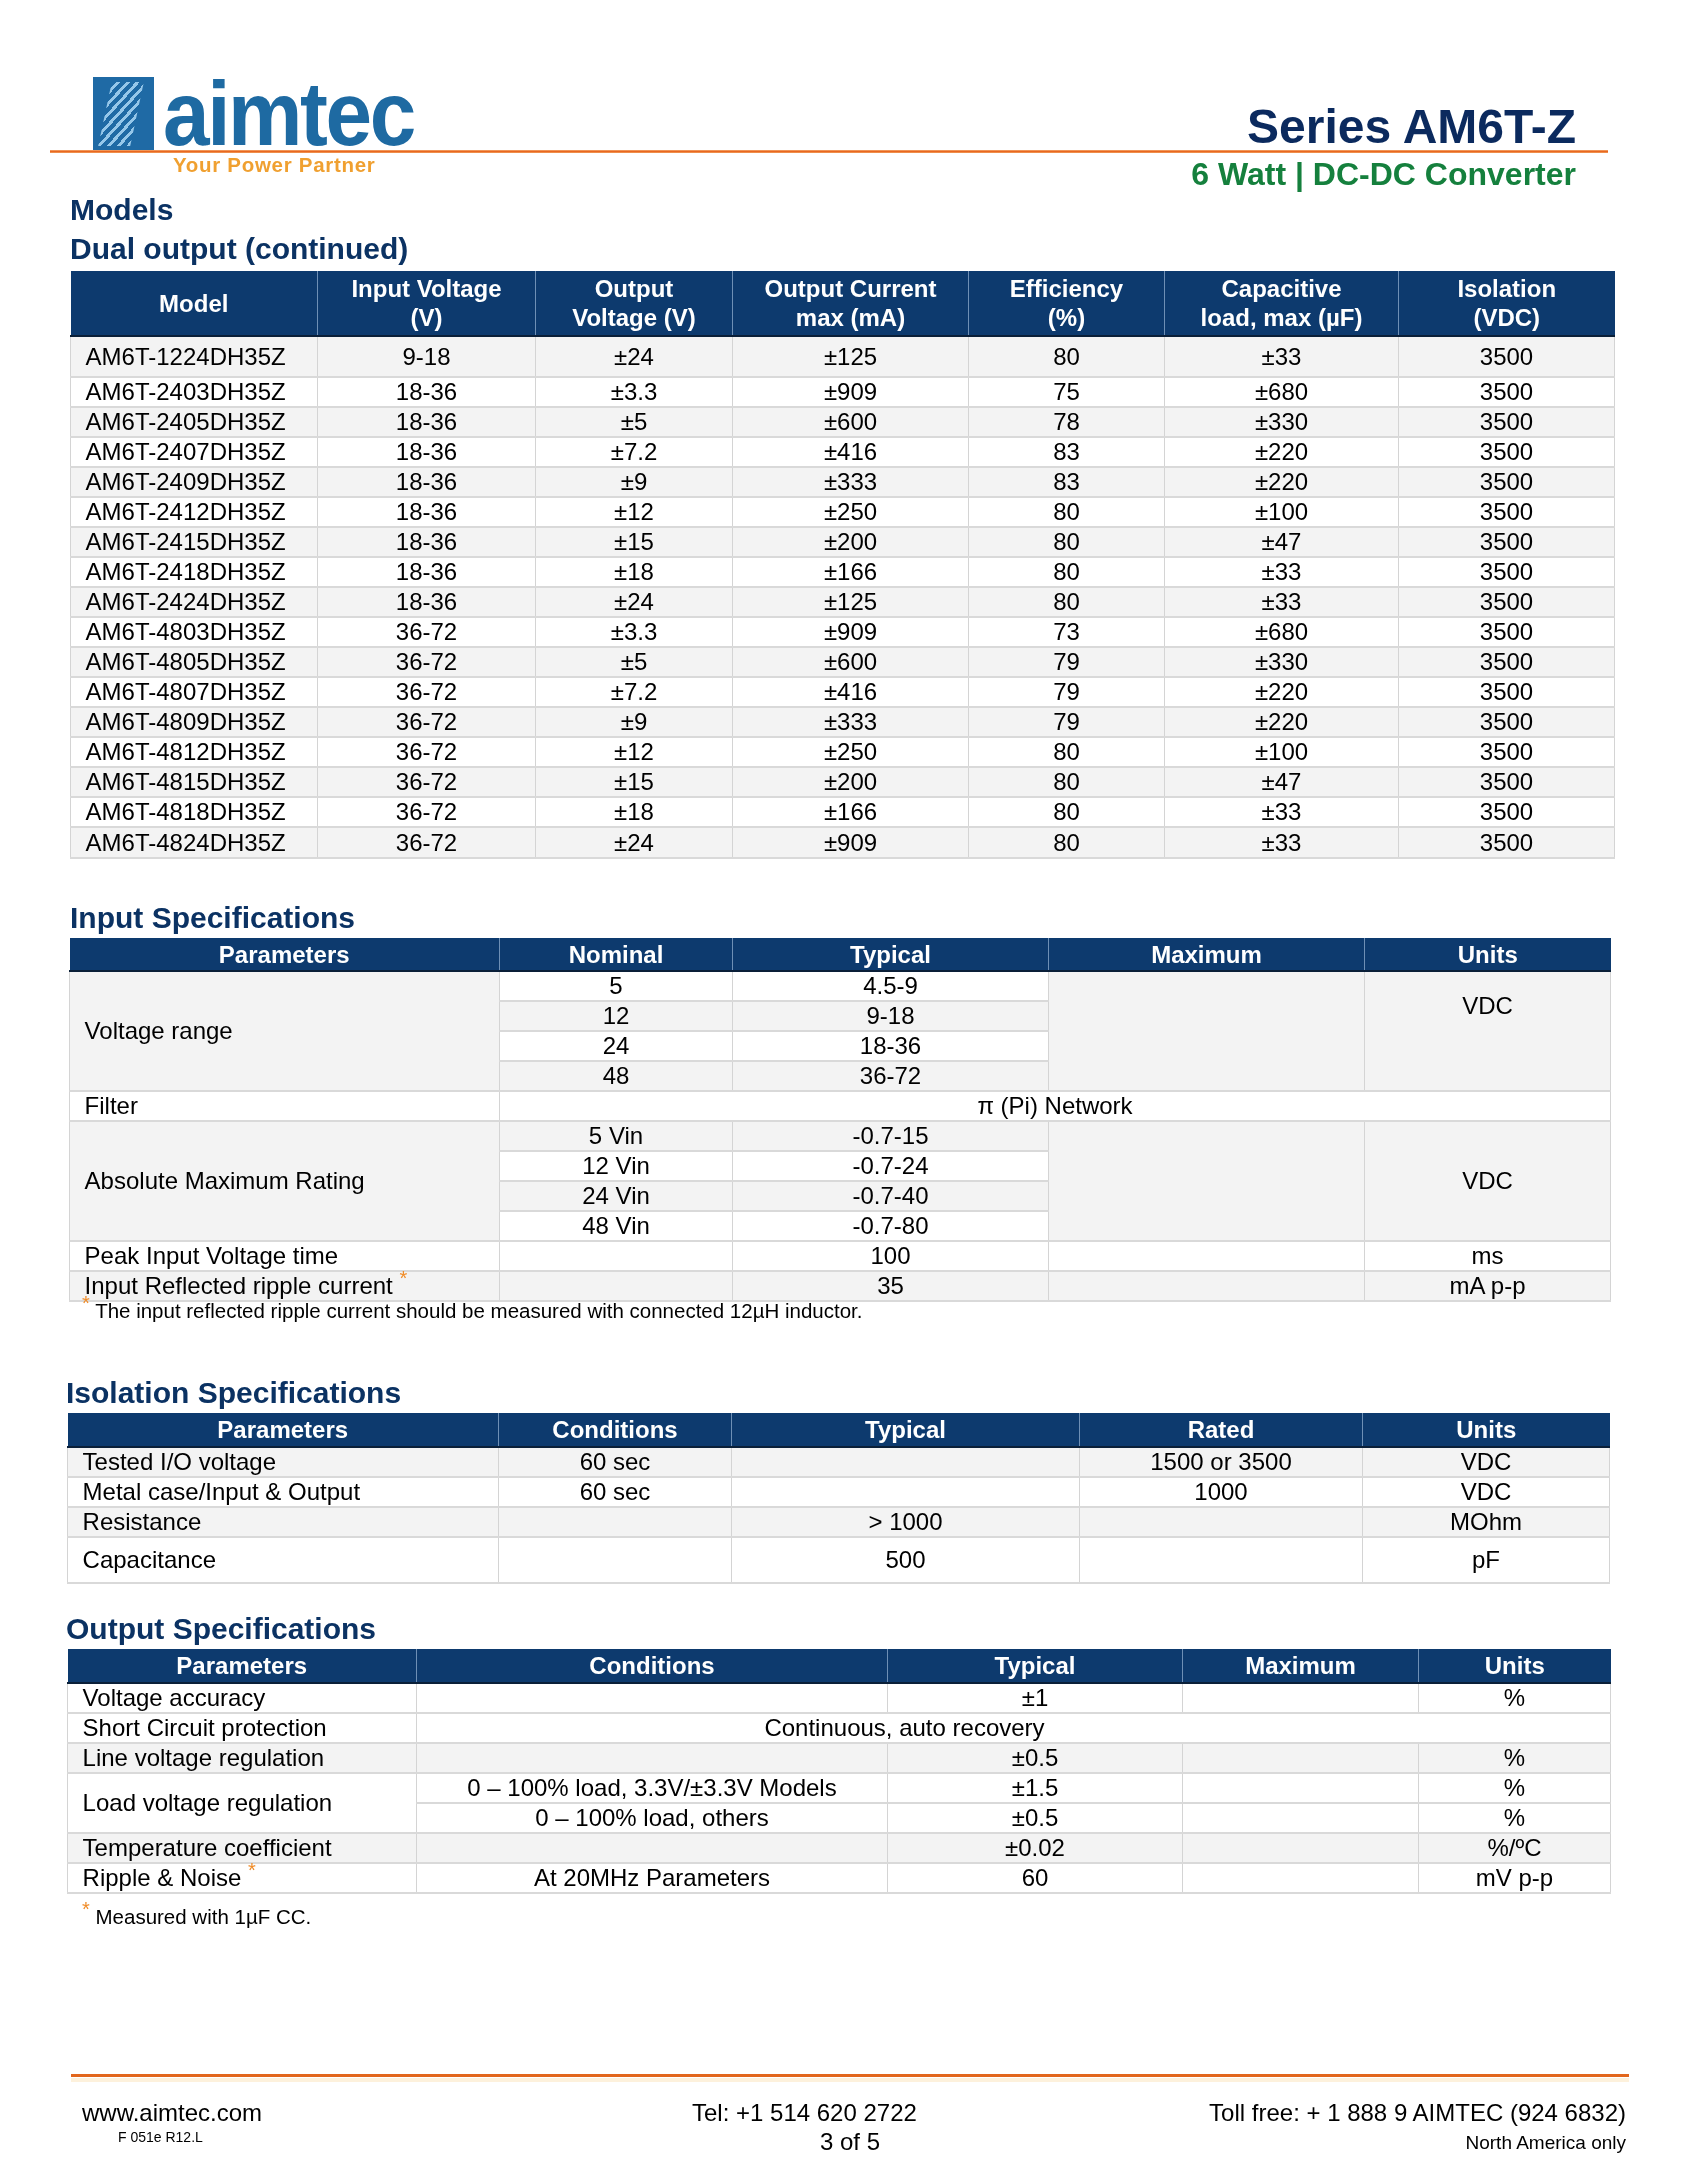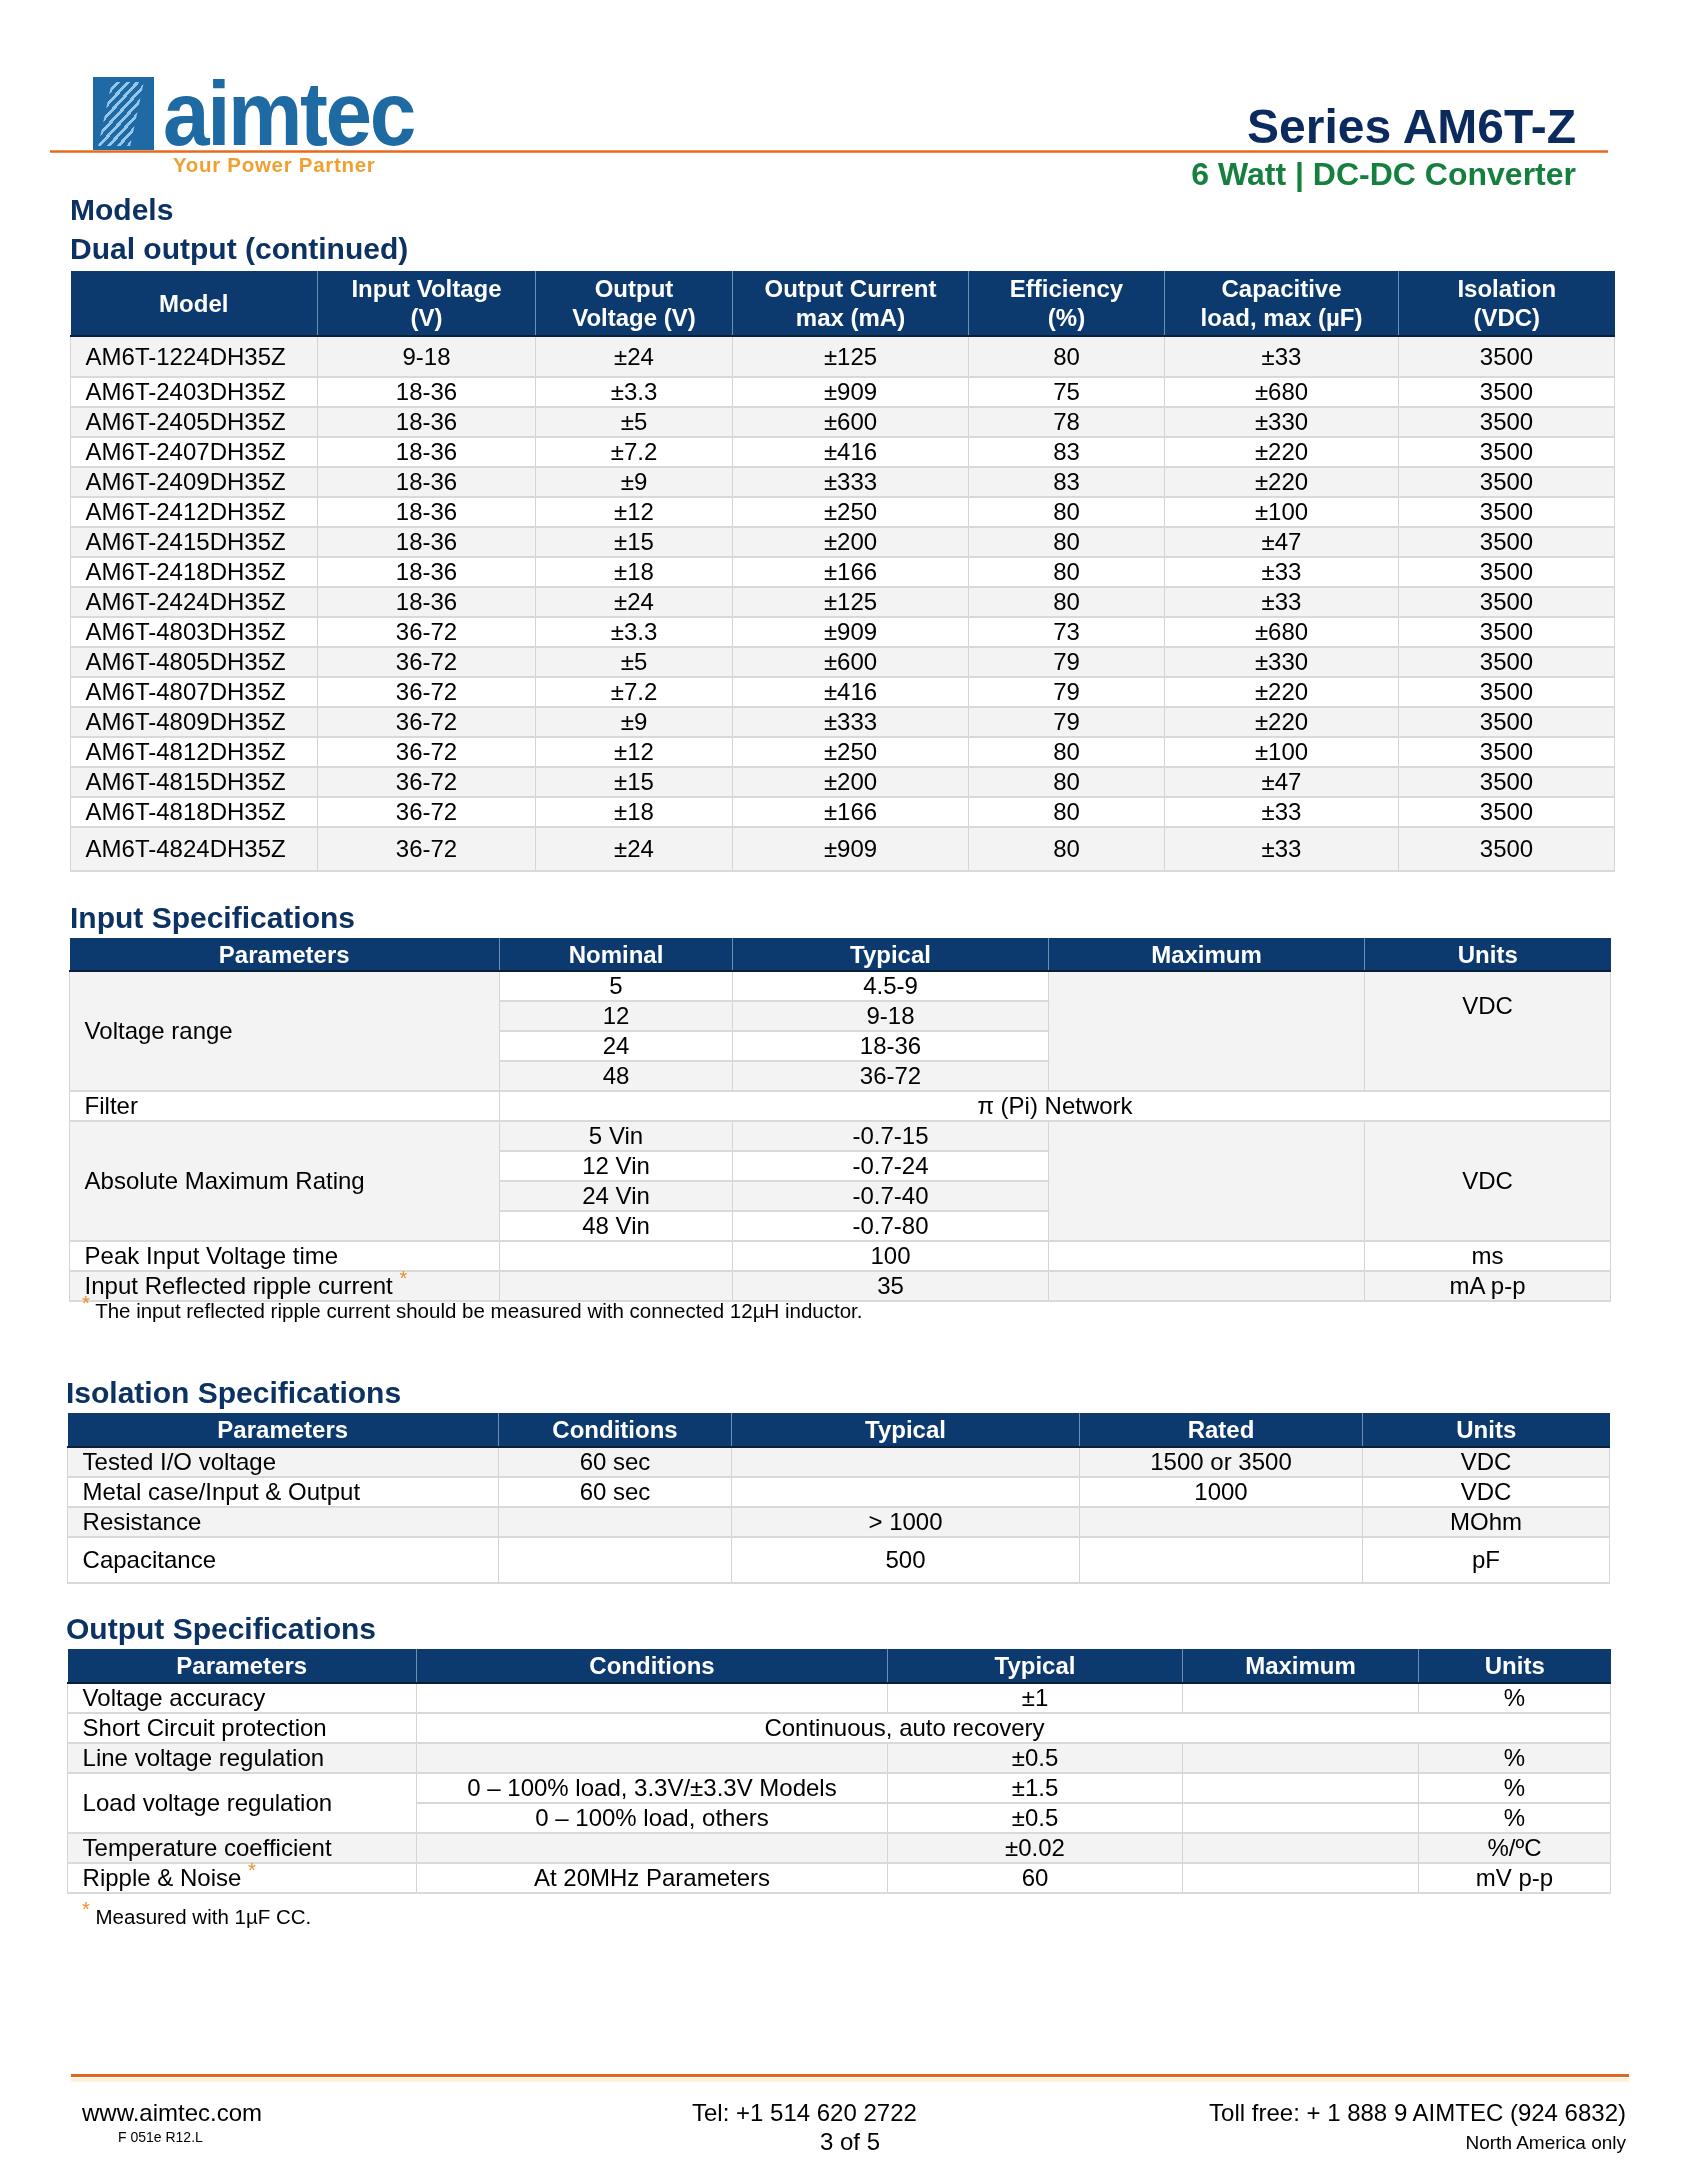--- a/index.html
+++ b/index.html
@@ -234,21 +234,21 @@
       </tr>
       <tr class="plain" style="height: 30px;">
         <td class="left">AM6T-4818DH35Z</td>
         <td>36-72</td>
         <td>±18</td>
         <td>±166</td>
         <td>80</td>
         <td>±33</td>
         <td>3500</td>
       </tr>
-      <tr class="alt" style="height: 44px;">
+      <tr class="alt" style="height: 31px;">
         <td class="left">AM6T-4824DH35Z</td>
         <td>36-72</td>
         <td>±24</td>
         <td>±909</td>
         <td>80</td>
         <td>±33</td>
         <td>3500</td>
       </tr>
     </tbody>
 </table>

